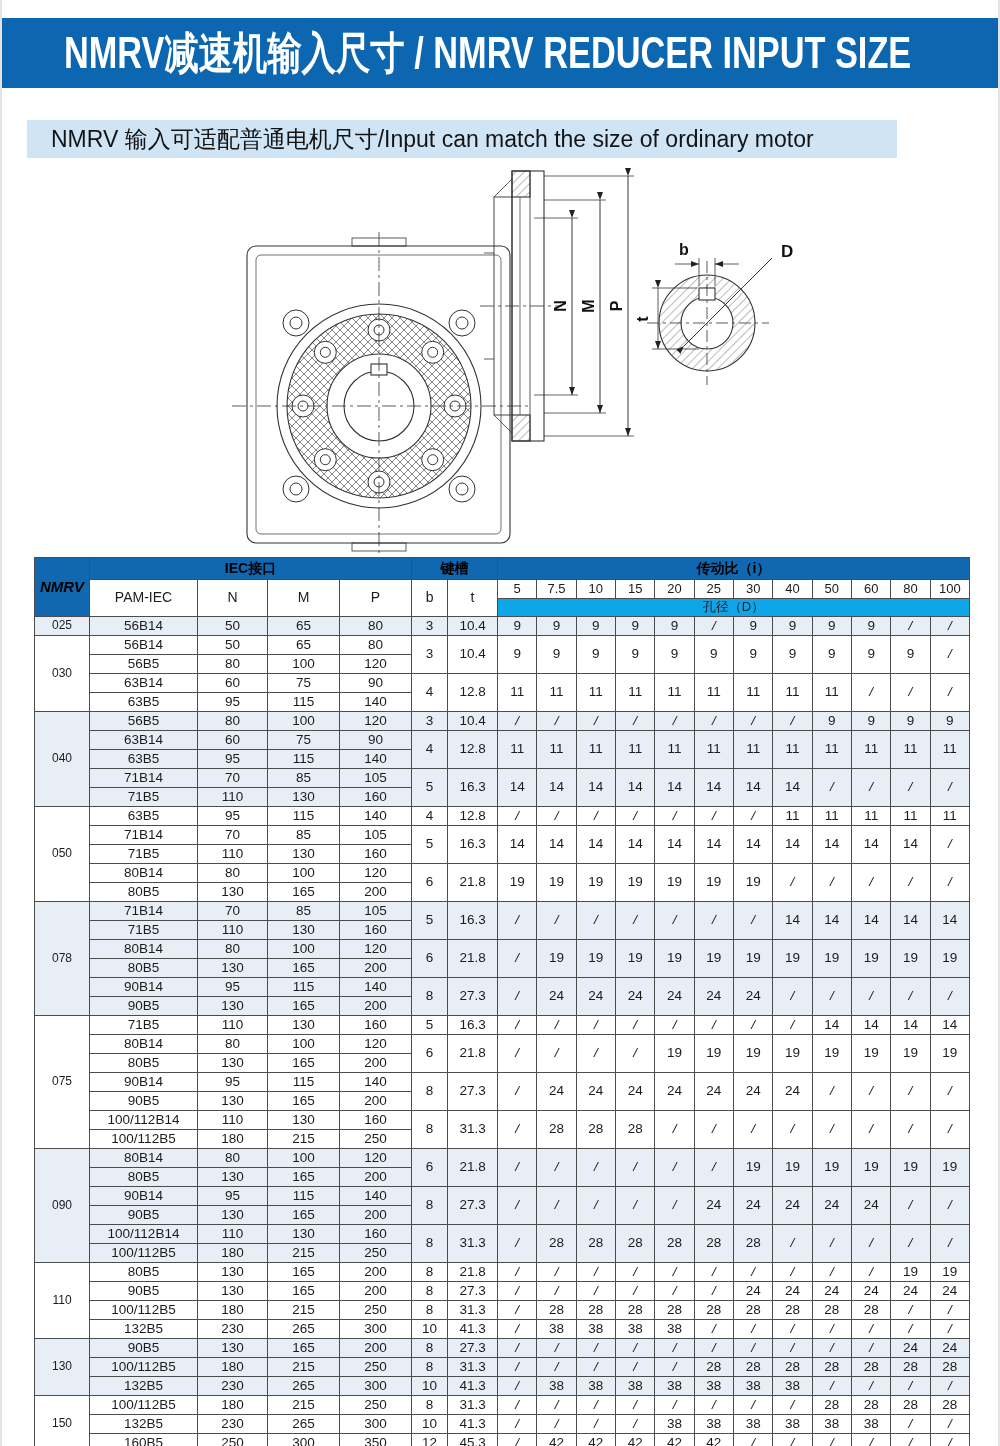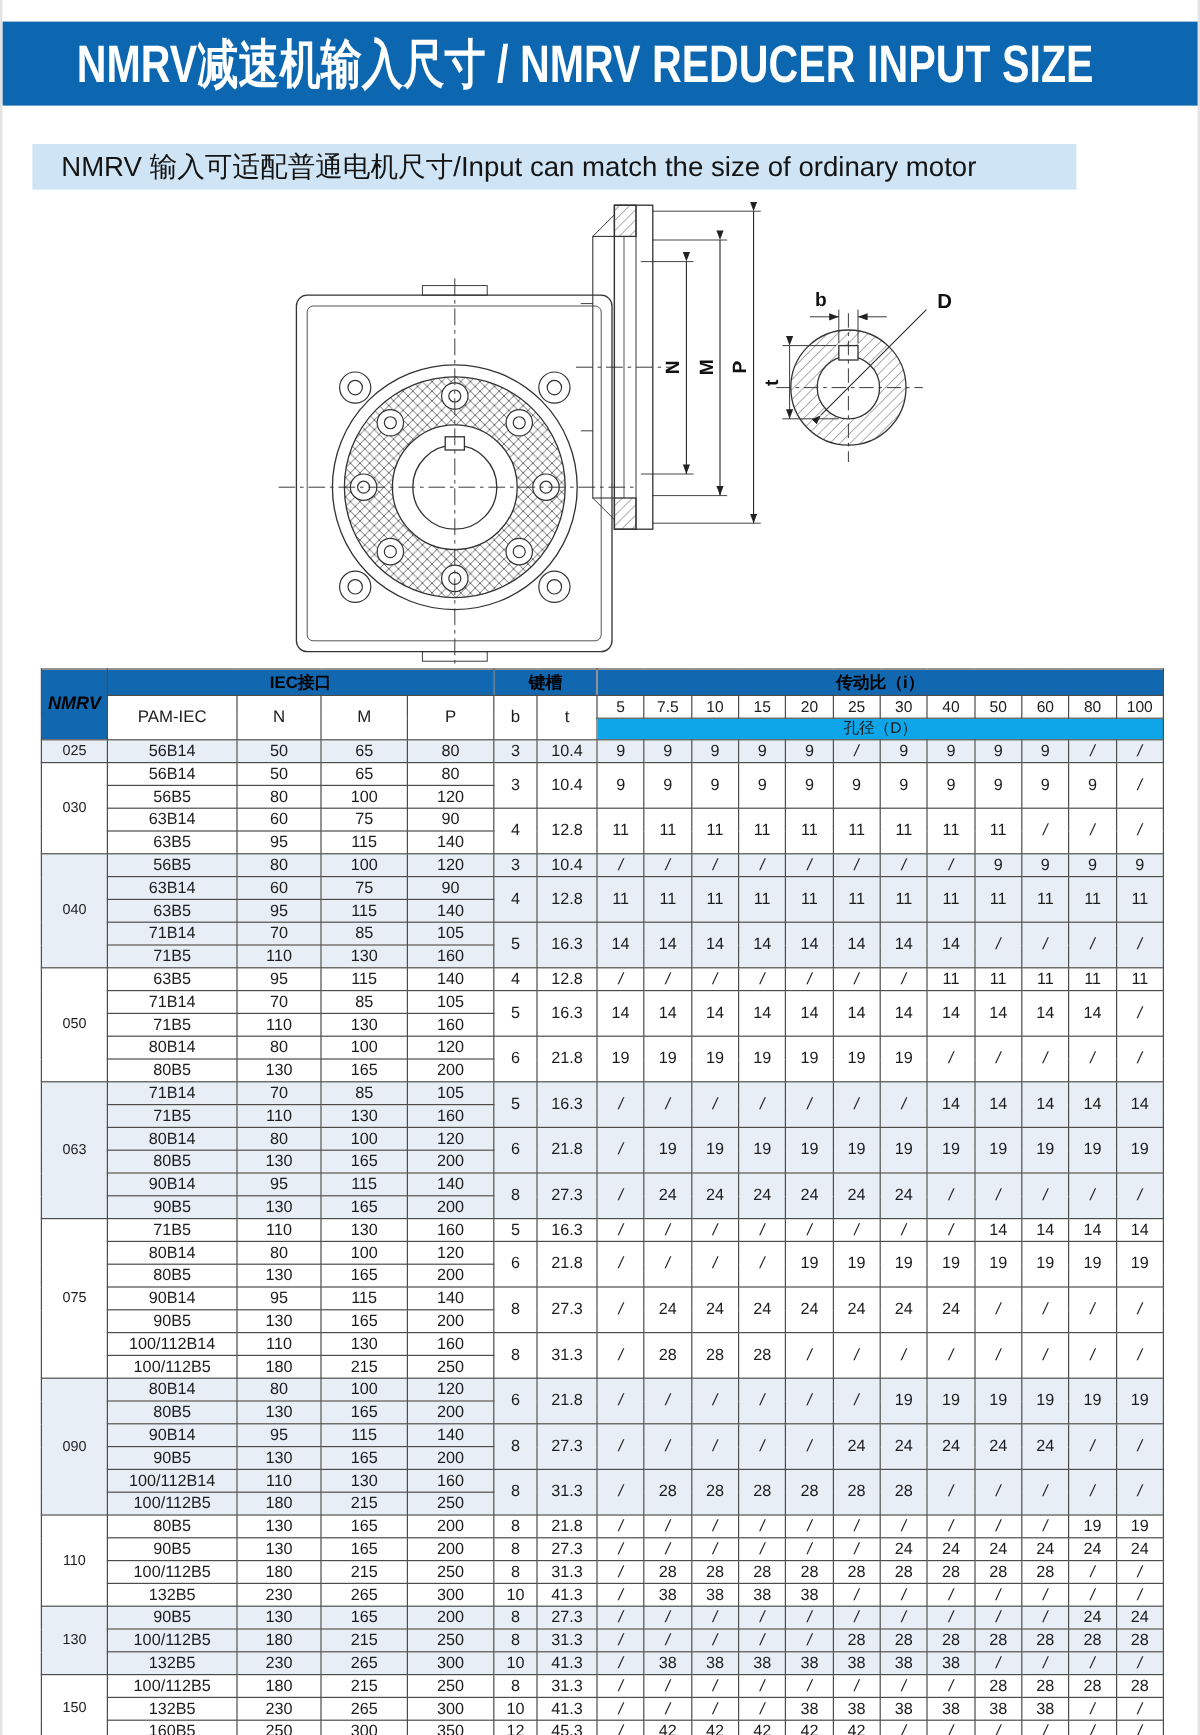--- a/index.html
+++ b/index.html
@@ -452,21 +452,21 @@
         <td class="ratio slash" rowspan="2">/</td>
         <td class="ratio slash" rowspan="2">/</td>
       </tr>
       <tr>
         <td class="pam">80B5</td>
         <td class="dim">130</td>
         <td class="dim">165</td>
         <td class="dim">200</td>
       </tr>
       <tr class="shaded">
-        <td class="nmrv-cell" rowspan="6">063</td>
+        <td class="nmrv-cell" rowspan="6">078</td>
         <td class="pam">71B14</td>
         <td class="dim">70</td>
         <td class="dim">85</td>
         <td class="dim">105</td>
         <td class="dim" rowspan="2">5</td>
         <td class="dim" rowspan="2">16.3</td>
         <td class="ratio slash" rowspan="2">/</td>
         <td class="ratio slash" rowspan="2">/</td>
         <td class="ratio slash" rowspan="2">/</td>
         <td class="ratio slash" rowspan="2">/</td>

